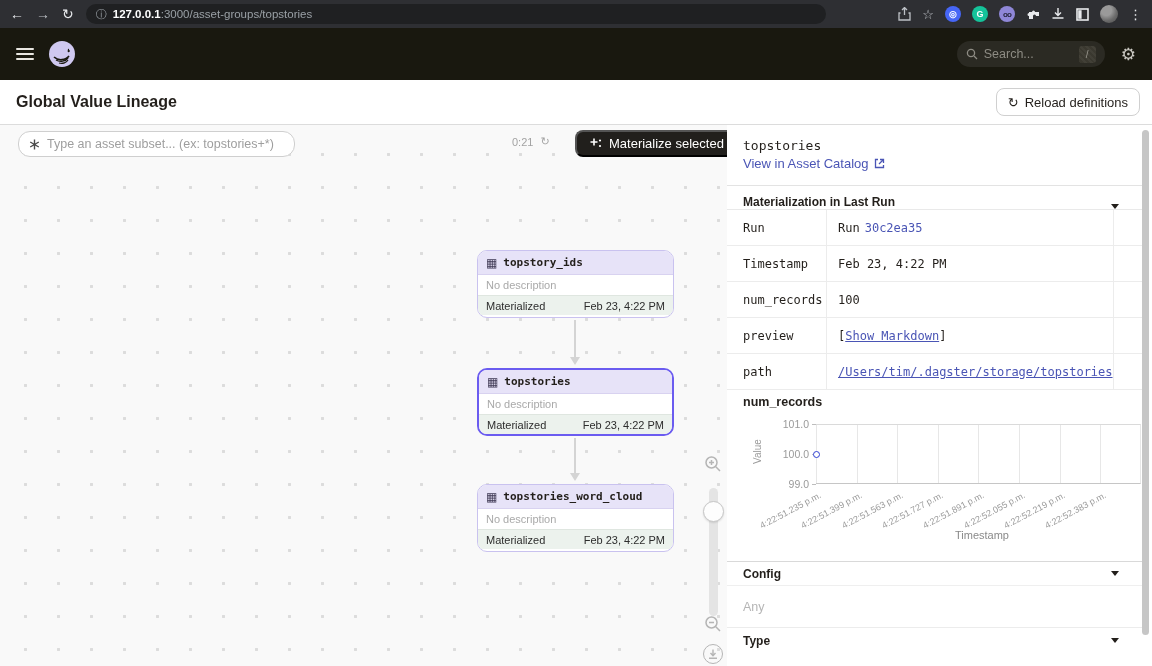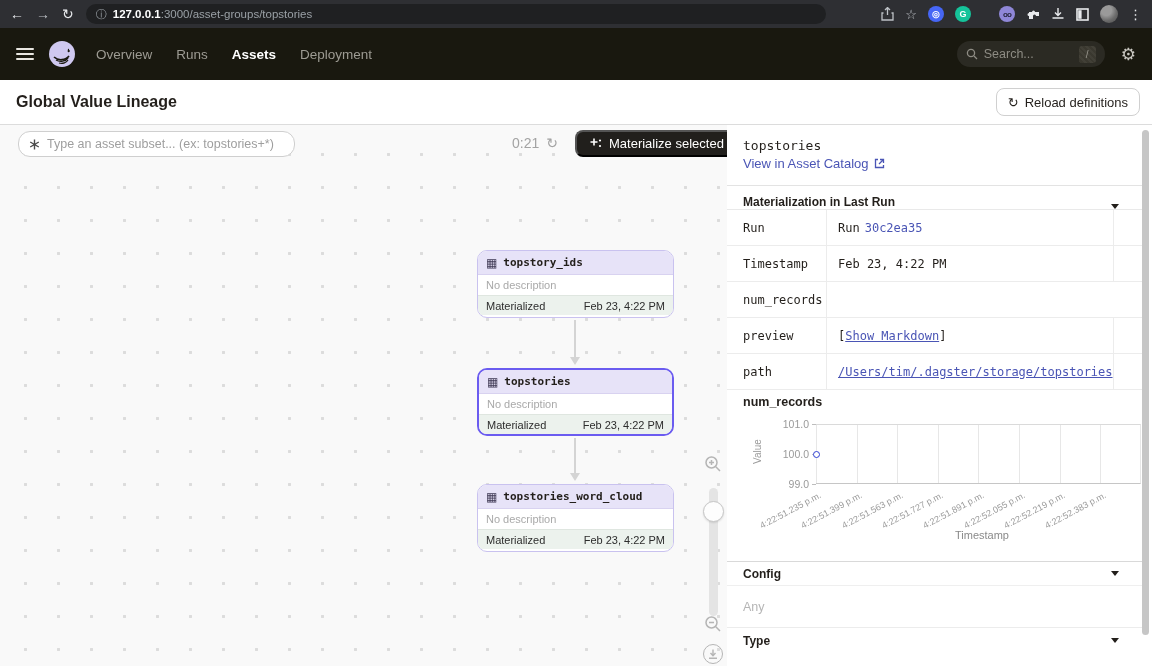--- a/index.html
+++ b/index.html
@@ -16,21 +16,21 @@
   .url-pill { height:20px; width:740px; background:#1f2022; border-radius:11px;
     display:flex; align-items:center; padding:0 10px; gap:6px; }
   .url-info { color:#9aa0a6; font-size:11px; line-height:1; }
   .url-text { font-size:11.5px; color:#9aa0a6; white-space:nowrap; }
   .url-text b { color:#fff; font-weight:bold; }
   .chrome-icons { display:flex; align-items:center; gap:11px; margin-left:auto; }
   .ext-dot { width:16px; height:16px; border-radius:50%; display:flex; align-items:center;
     justify-content:center; font-size:9px; font-weight:bold; color:#fff; }
   .ext-1p { background:#4666f6; }
   .ext-gr { background:#15c39a; }
-  .ext-gl { background:#8f87d8; color:#26253d; font-size:8px; letter-spacing:-1px;margin-left:17px; }
+  .ext-gl { background:#8f87d8; color:#26253d; font-size:8px; letter-spacing:-1px; }
   .avatar { width:18px; height:18px; border-radius:50%;
     background:radial-gradient(circle at 35% 30%, #9a9a9a 0 30%, #6b6b6b 60%, #4a4a4a); }
   .star { color:#bdc1c6; font-size:13px; }
 
   
   .dg-nav { position:absolute; left:0; top:28px; width:1152px; height:52px;
     background:#19180f; display:flex; align-items:center; padding:0 16px; }
   .hamburger { width:18px; display:flex; flex-direction:column; gap:3px; cursor:pointer; margin-right:14px; }
   .hamburger i { display:block; height:2px; background:#e8e6e1; border-radius:1px; }
   .dg-logo { width:28px; height:28px; margin-right:20px; }
@@ -59,21 +59,21 @@
   .graph-panel { position:absolute; left:0; top:125px; width:868px; height:541px;
     background:#f9f9f9; border-right:1px solid #dcdcdc;
     background-image:radial-gradient(circle, #dcdcdc 1.4px, transparent 1.6px);
     background-size:33px 33px; background-position:9px 13px; }
   .filter-box { position:absolute; left:18px; top:6px; width:277px; height:26px; background:#fff;
     border:1px solid #cfcfcf; border-radius:12px; display:flex; align-items:center; padding:0 9px; gap:6px; }
   .filter-box input { border:none; outline:none; flex:1; font-size:12.5px; color:#231f1b;
     font-family:"Liberation Sans", sans-serif; background:transparent; }
   .filter-box input::placeholder { color:#9e9e9e; }
   .timer-wrap { position:absolute; left:512px; top:10px; display:flex; align-items:flex-end; gap:7px;
-    color:#a3a3a3; font-size:14px; }
+    color:#a3a3a3; font-size:11px; }
   .materialize-btn { position:absolute; left:575px; top:5px; height:27px; background:#211f1c;
     color:#fff; border-radius:8px; display:flex; align-items:center; gap:7px; padding:0 12px;
     font-size:13px; font-weight:500; cursor:pointer; }
 
   .asset-node { position:absolute; left:477px; width:197px; height:68px; background:#fff;
     border:1.5px solid #c9c2ef; border-radius:10px; overflow:hidden; cursor:pointer; }
   .asset-node.selected { border:2px solid #6b5cf0; }
   .node-header { height:24px; background:#e7e3f8; display:flex; align-items:center; gap:6px;
     padding:0 8px; border-bottom:1px solid #d8d2f0; }
   .node-grid-icon { font-size:12px; color:#3d3752; line-height:1; }
@@ -189,26 +189,20 @@
         <i></i>
         <i></i>
       </span>
     <svg class="dg-logo" viewBox="0 0 28 28">
       <circle cx="14" cy="14" r="13" fill="#cfc8f0"></circle>
       <path d="M6 17 a9 7 0 0 0 15 -1" stroke="#19180f" stroke-width="1.6" fill="none"></path>
       <path d="M8 20 a8 6 0 0 0 12 -2" stroke="#19180f" stroke-width="1.4" fill="none"></path>
       <path d="M11 23 a7 5 0 0 0 9 -3" stroke="#19180f" stroke-width="1.2" fill="none"></path>
       <path d="M20 9 q1.5-1 1 1 q2 1 0 2 t-1-3" fill="#19180f"></path>
     </svg>
-    <div class="dg-tabs">
-      <span class="dg-tab">Overview</span>
-      <span class="dg-tab">Runs</span>
-      <span class="dg-tab active">Assets</span>
-      <span class="dg-tab">Deployment</span>
-    </div>
     <div class="dg-right">
       <div class="search-pill">
         <svg width="12" height="12" viewBox="0 0 12 12">
             <circle cx="5" cy="5" r="3.6" stroke="#8e8c84" stroke-width="1.3" fill="none"></circle>
             <path d="M8 8 L11 11" stroke="#8e8c84" stroke-width="1.3"></path>
           </svg>
         <span class="txt">Search...</span>
         <span class="slash-key">/</span>
       </div>
       <span class="gear">⚙</span>
@@ -338,20 +332,21 @@
       </div>
 
       <div class="meta-row">
         <span class="meta-key">Timestamp</span>
         <span class="meta-val">Feb 23, 4:22 PM</span>
         <span class="meta-spacer"></span>
       </div>
 
       <div class="meta-row">
         <span class="meta-key">num_records</span>
+        <span class="meta-val">100</span>
         <span class="meta-spacer"></span>
       </div>
 
       <div class="meta-row">
         <span class="meta-key">preview</span>
         <span class="meta-val" style="gap:0;">
             <span>[</span>
             <span class="mono-link u">Show Markdown</span>
             <span>]</span>
           </span>

